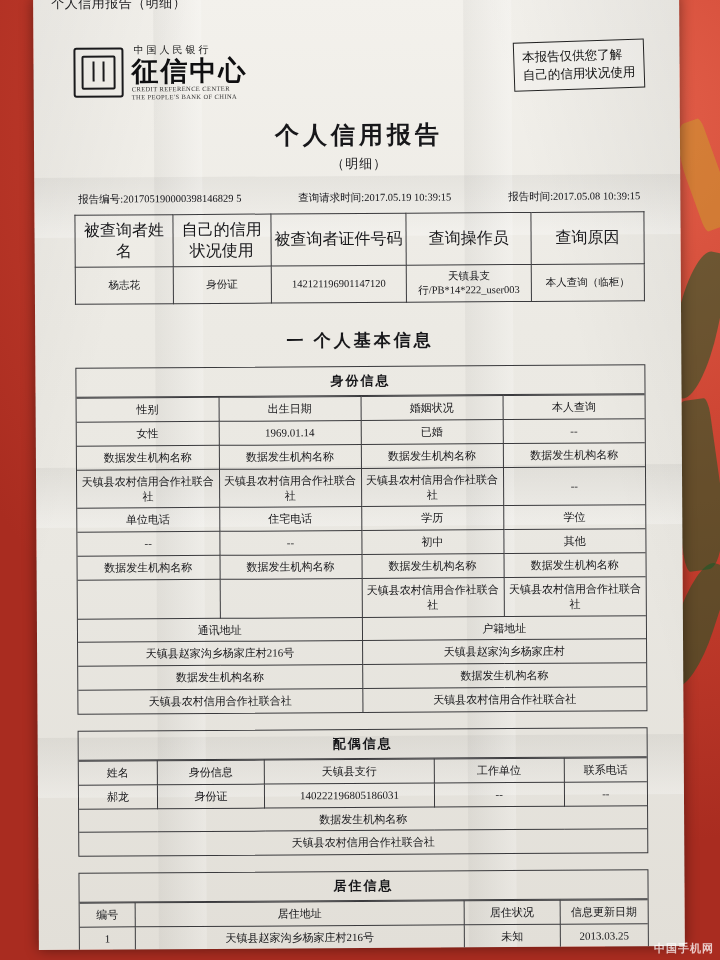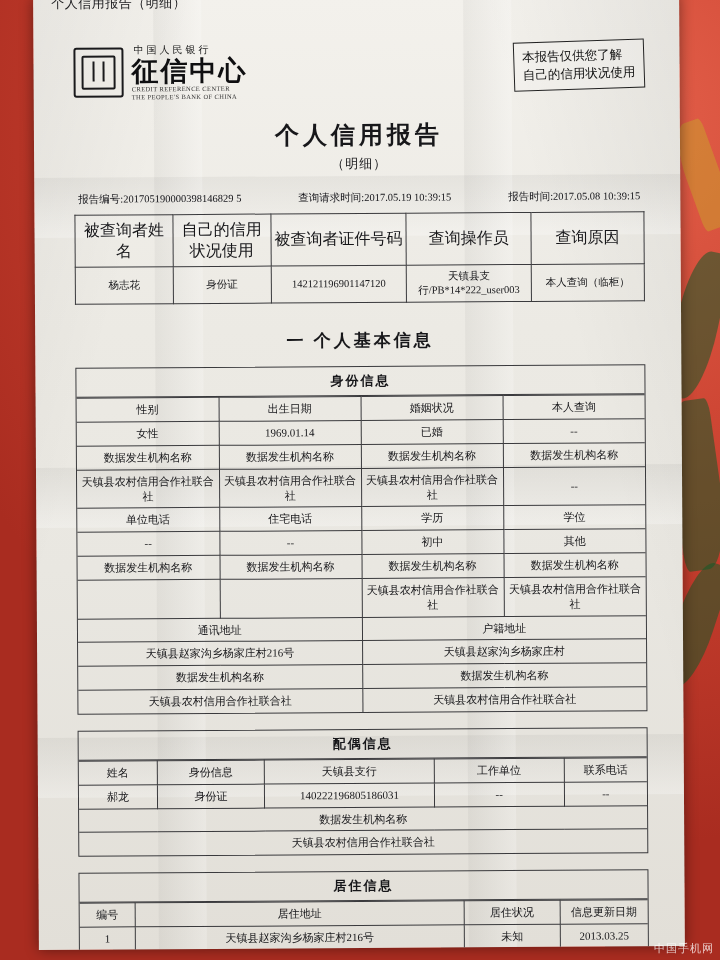--- a/index.html
+++ b/index.html
@@ -233,20 +233,21 @@
   .footer-url .url {
     letter-spacing: 0.1px;
   }
   .watermark {
     position: absolute;
     right: 6px;
     bottom: 4px;
     font-size: 11px;
     color: rgba(255,255,255,0.75);
     letter-spacing: 1px;
+    font-weight: bold;
   }
 </style>
 </head>
 <body>
 
 <div id="backdrop">
   <div class="leaf l1"></div>
   <div class="leaf l2"></div>
   <div class="leaf l3"></div>
   <div class="leaf l4"></div>

